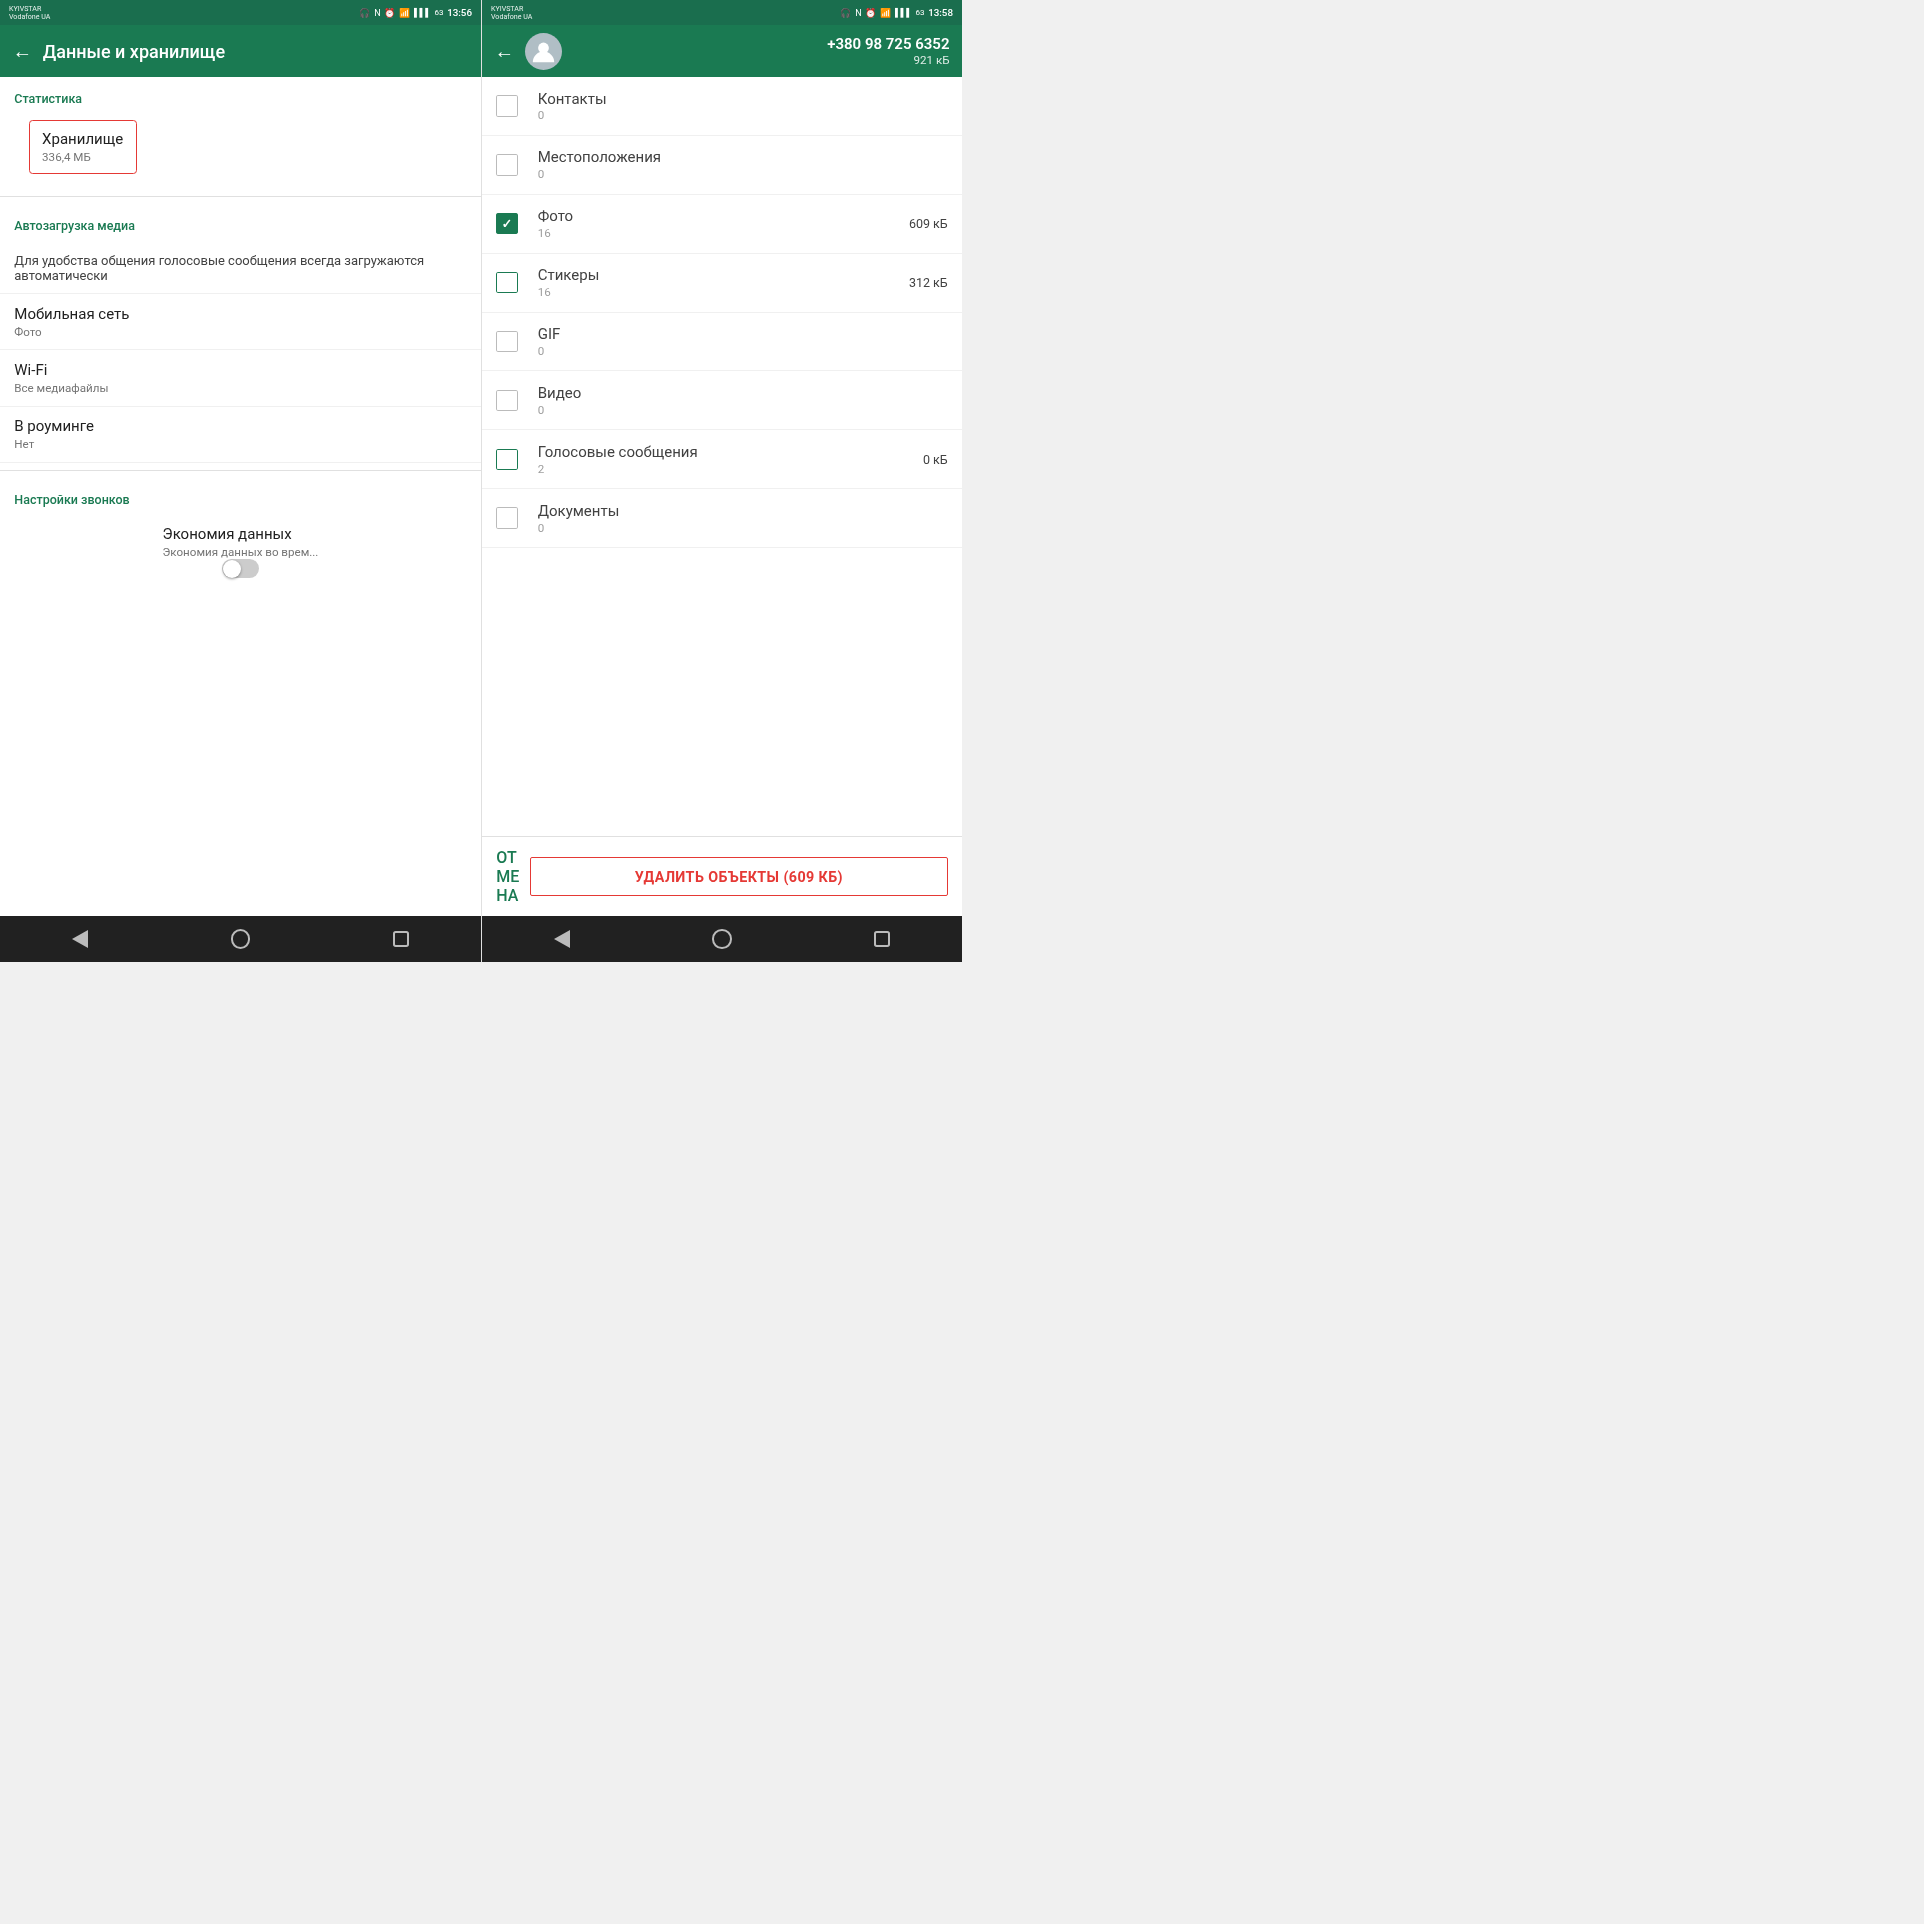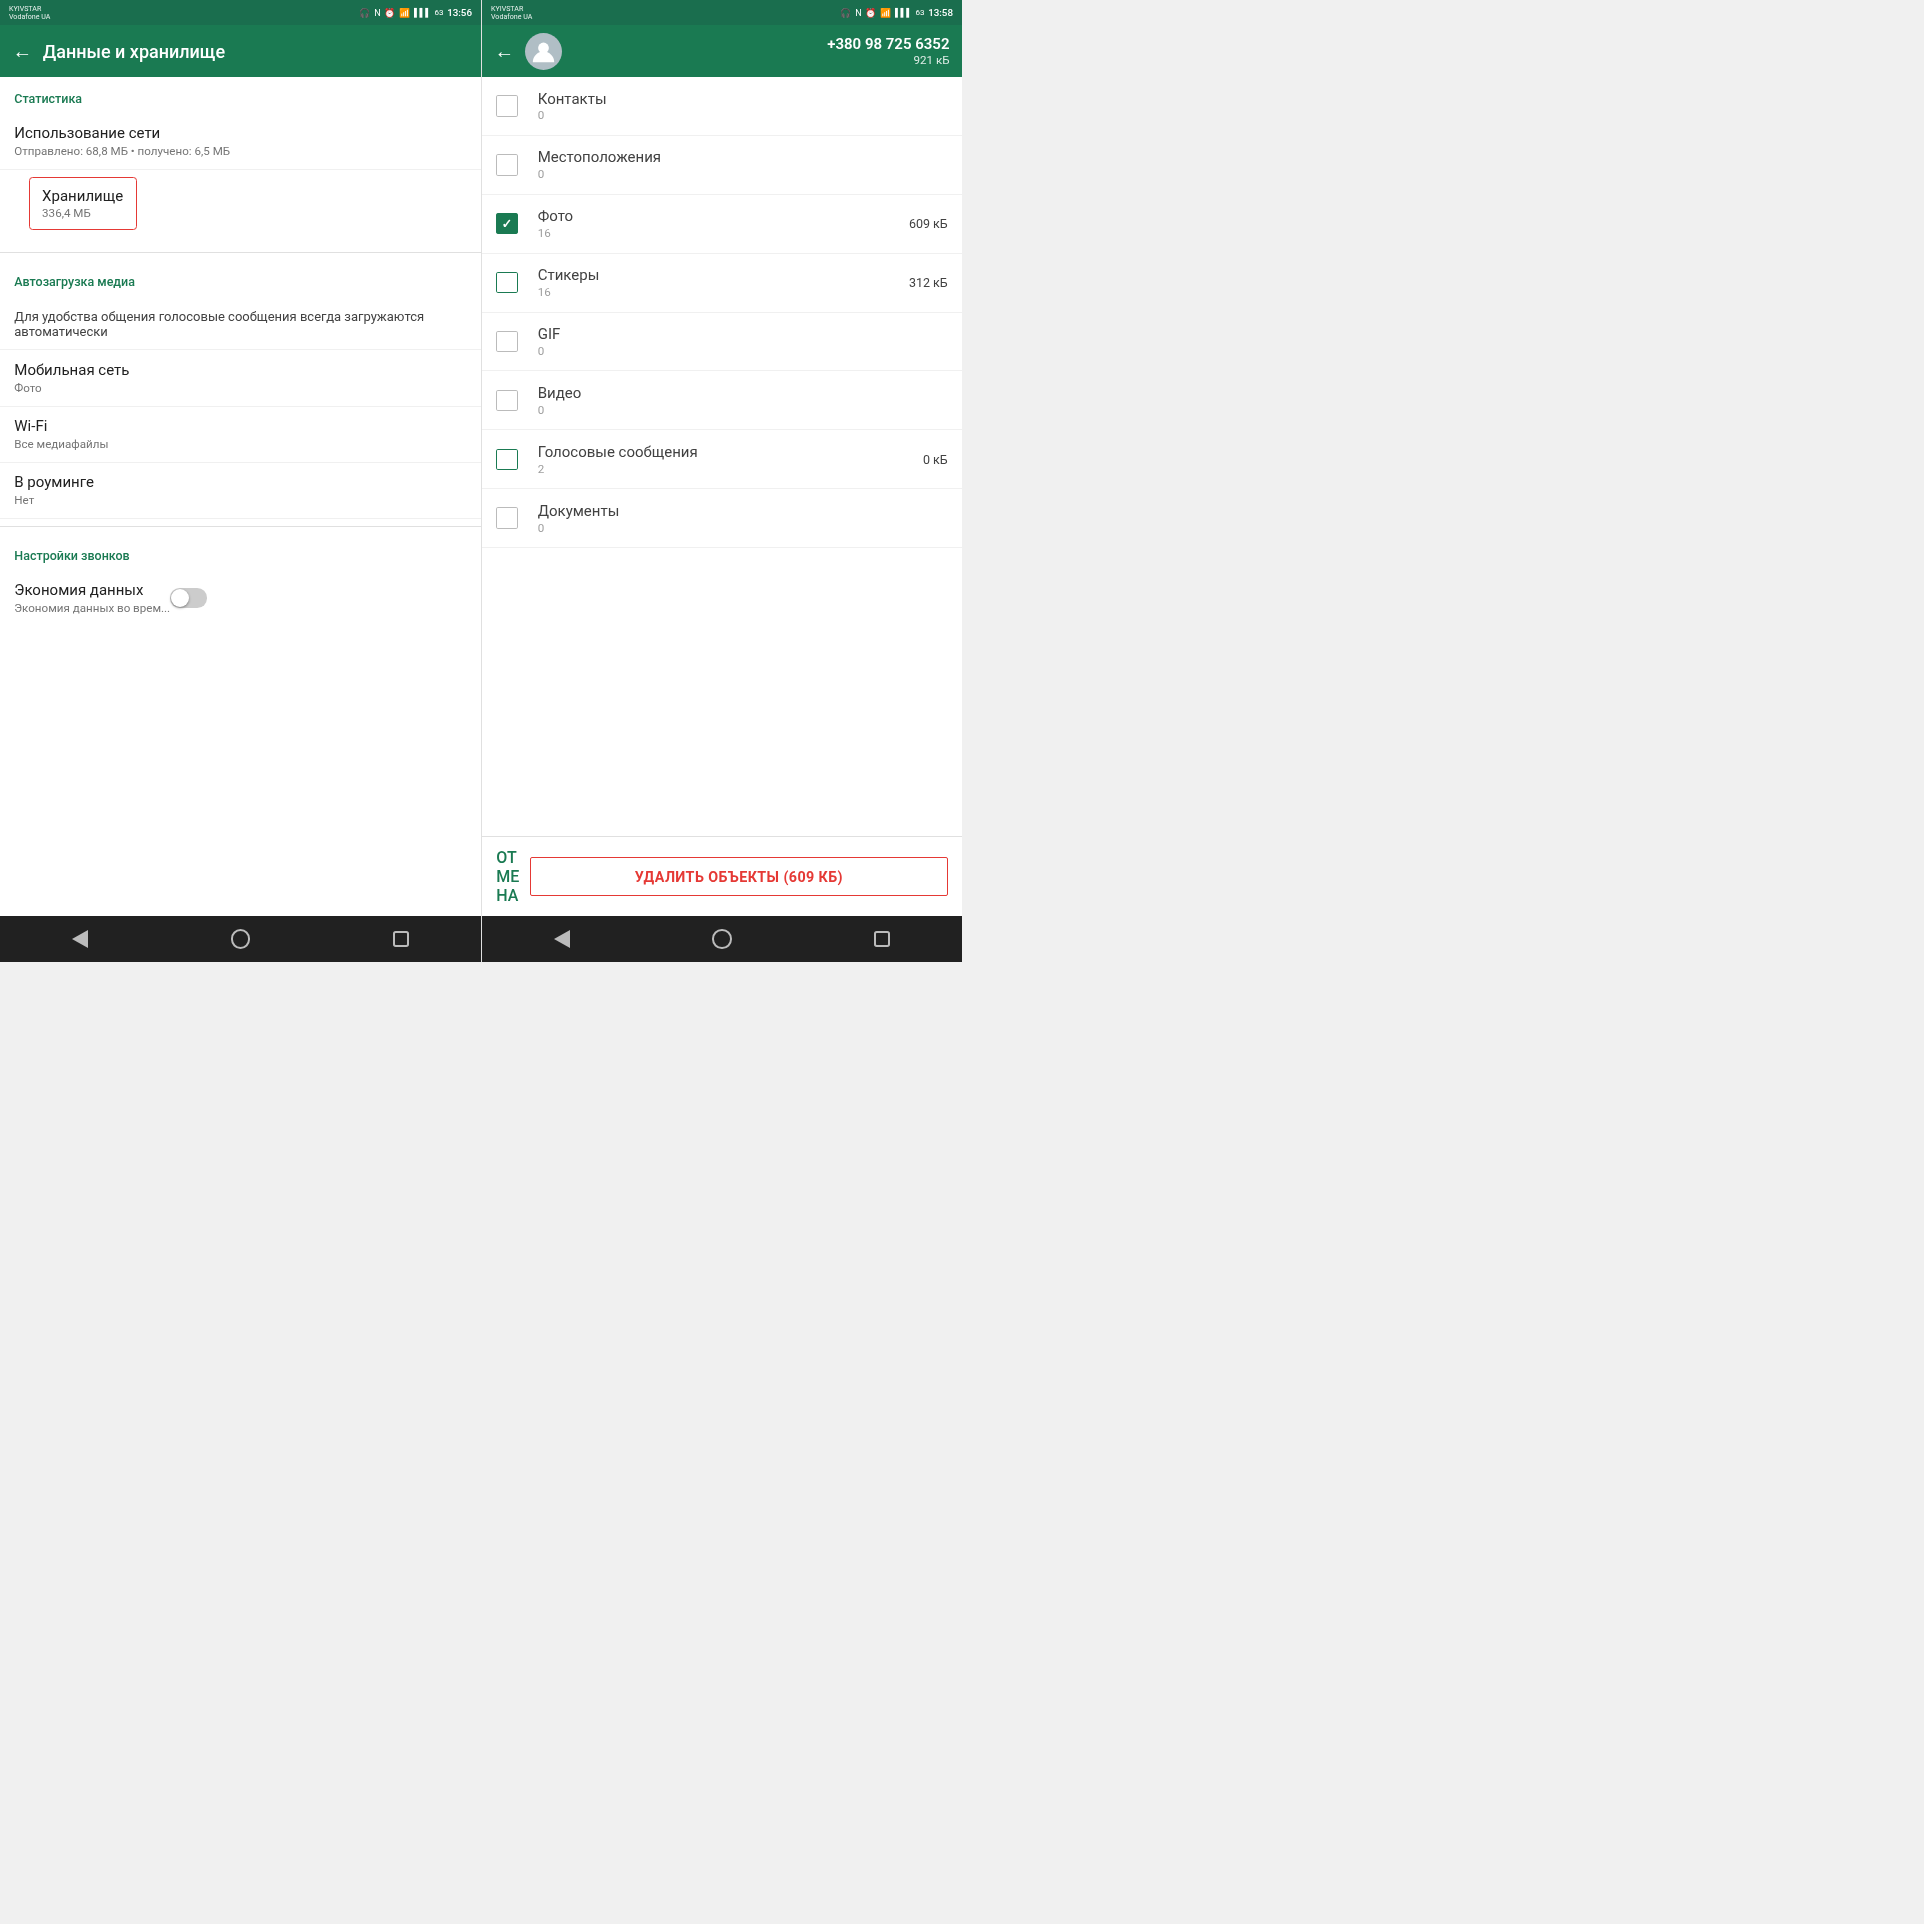--- a/index.html
+++ b/index.html
@@ -172,20 +172,21 @@
       background: #e0e0e0;
       margin: 7.1px 0;
     }
 
     
     .toggle-container {
       display: flex;
       align-items: center;
       justify-content: flex-start;
       padding: 10.7px 14.3px;
+      flex-direction: column;
     }
     .toggle-info .toggle-title {
       font-size: 15px;
       color: #212121;
     }
     .toggle-info .toggle-sub {
       font-size: 11.6px;
       color: #757575;
       margin-top: 1.8px;
     }
@@ -371,24 +372,20 @@
 
   <div class="toolbar">
     <span class="back-arrow">←</span>
     <span class="toolbar-title">Данные и хранилище</span>
   </div>
 
   <div class="content">
 
     <div class="section-label">Статистика</div>
 
-    <div class="setting-item">
-      <div class="setting-item-title">Использование сети</div>
-      <div class="setting-item-subtitle">Отправлено: 68,8 МБ • получено: 6,5 МБ</div>
-    </div>
 
     <div style="padding: 0 14.3px 3.6px;">
       <div class="storage-box">
         <div class="storage-title">Хранилище</div>
         <div class="storage-size">336,4 МБ</div>
       </div>
     </div>
 
     <div class="divider"></div>
 

